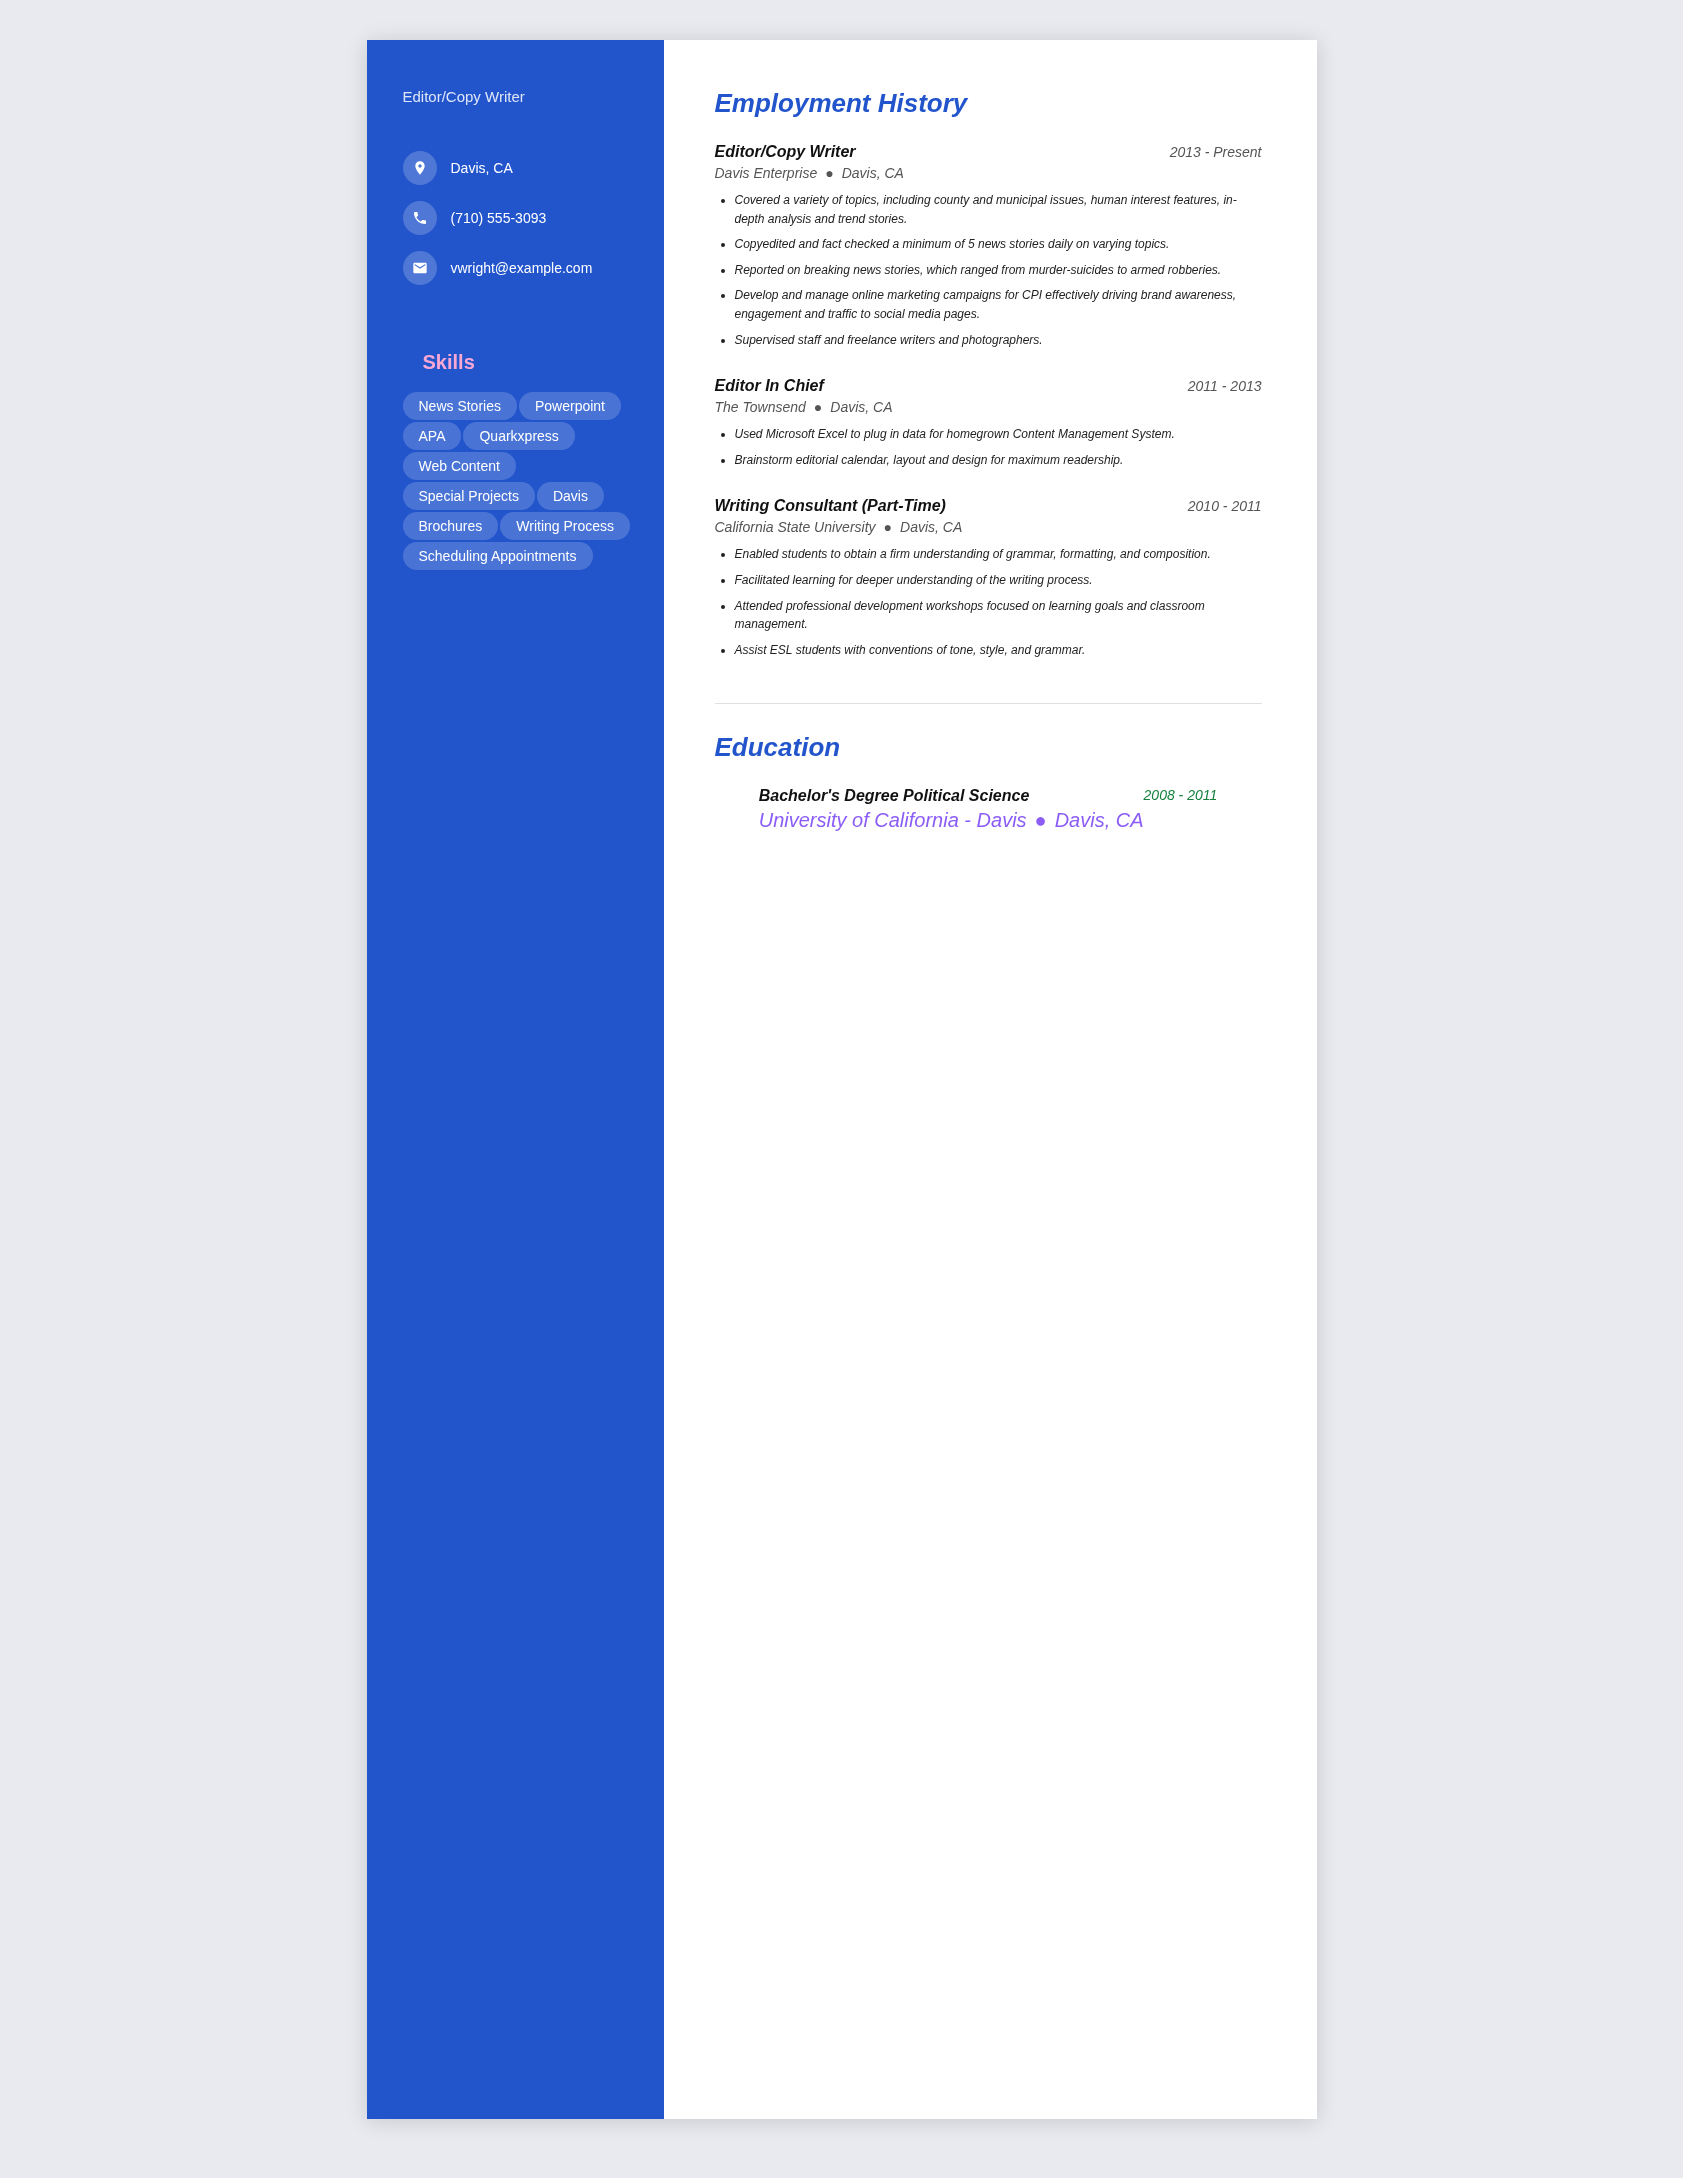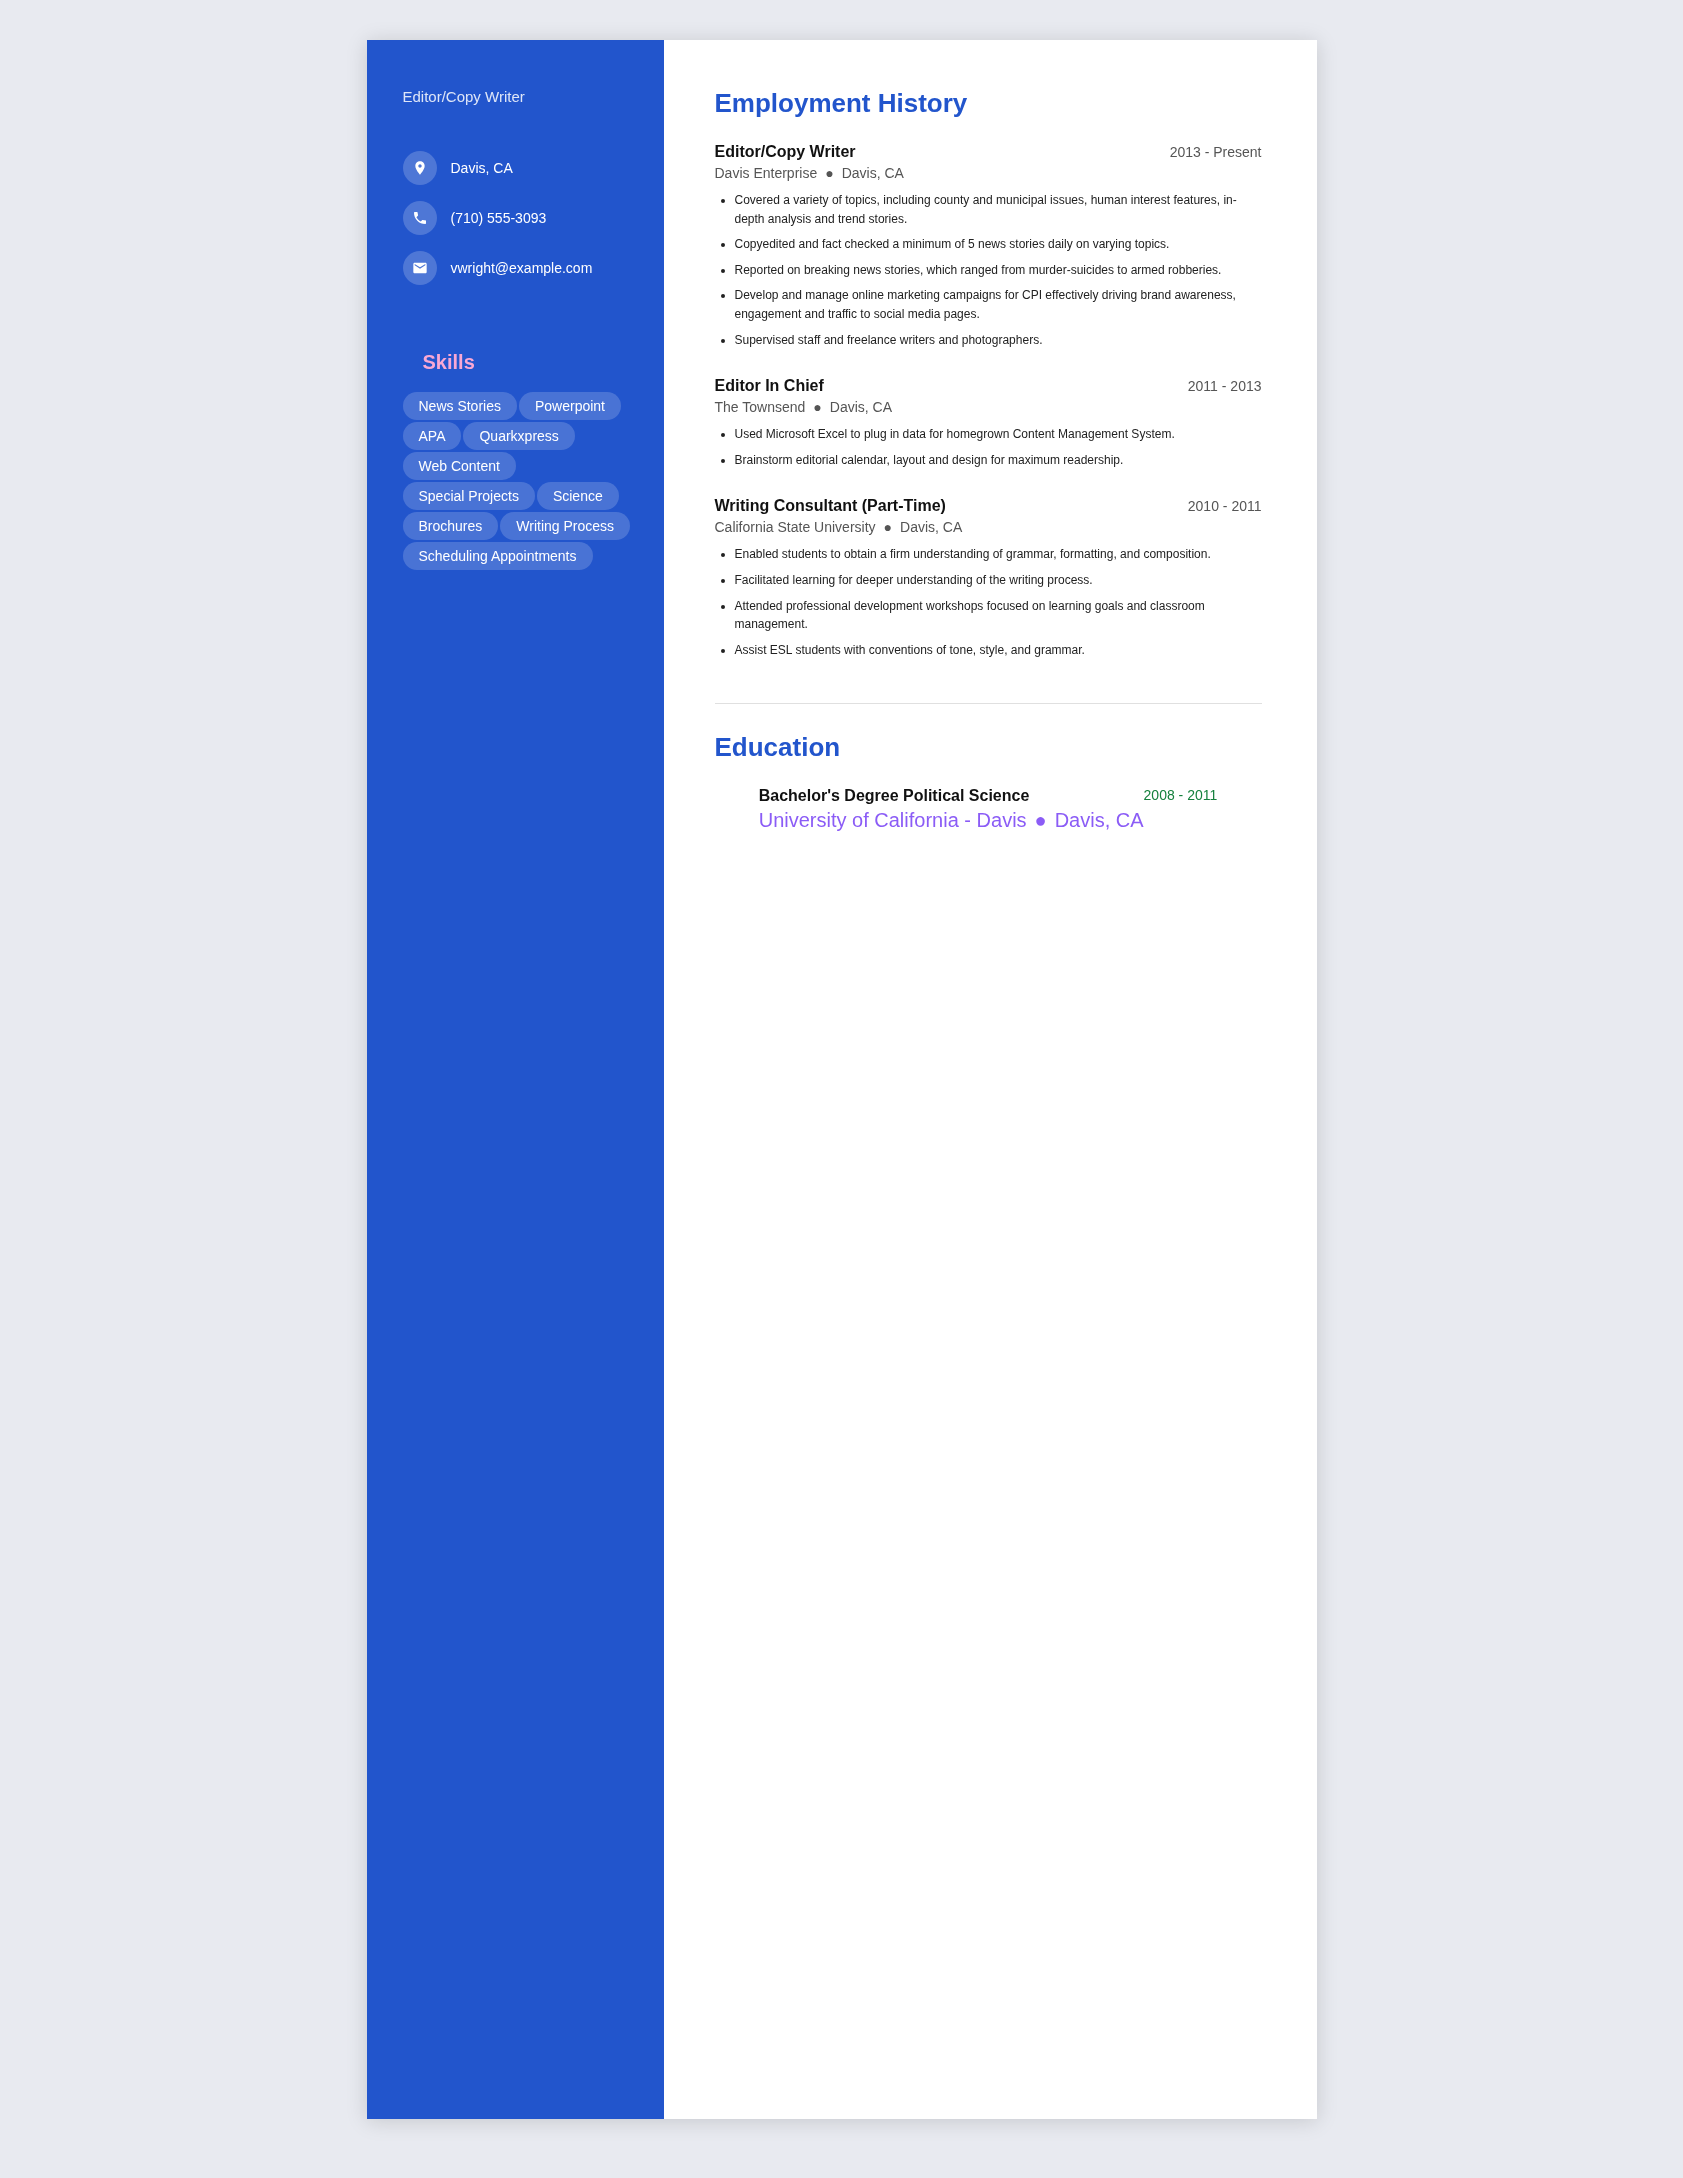--- a/index.html
+++ b/index.html
@@ -112,20 +112,21 @@
 
     
     .main-content {
       flex: 1;
       padding: 48px 55px 48px 51px;
       background: white;
     }
 
     .section {
       margin-bottom: 44px;
+      font-style: italic;
     }
 
     .section-title {
       font-size: 26px;
       font-weight: 700;
       color: #2255cc;
       margin-bottom: 24px;
       border: none;
     }
 
@@ -251,21 +252,21 @@
     <div class="skills-section">
       <div class="skills-heading">Skills</div>
       <div class="skills-list">
 
       <div class="skill-tag">News Stories</div>
           <div class="skill-tag">Powerpoint</div>
           <div class="skill-tag">APA</div>
           <div class="skill-tag">Quarkxpress</div>
           <div class="skill-tag">Web Content</div>
           <div class="skill-tag">Special Projects</div>
-          <div class="skill-tag">Science</div>
+          <div class="skill-tag">Davis</div>
           <div class="skill-tag">Brochures</div>
           <div class="skill-tag">Writing Process</div>
           <div class="skill-tag">Scheduling Appointments</div>
         </div>
     </div>
   </div>
 
   <div class="main-content">
 
     <div class="section">

